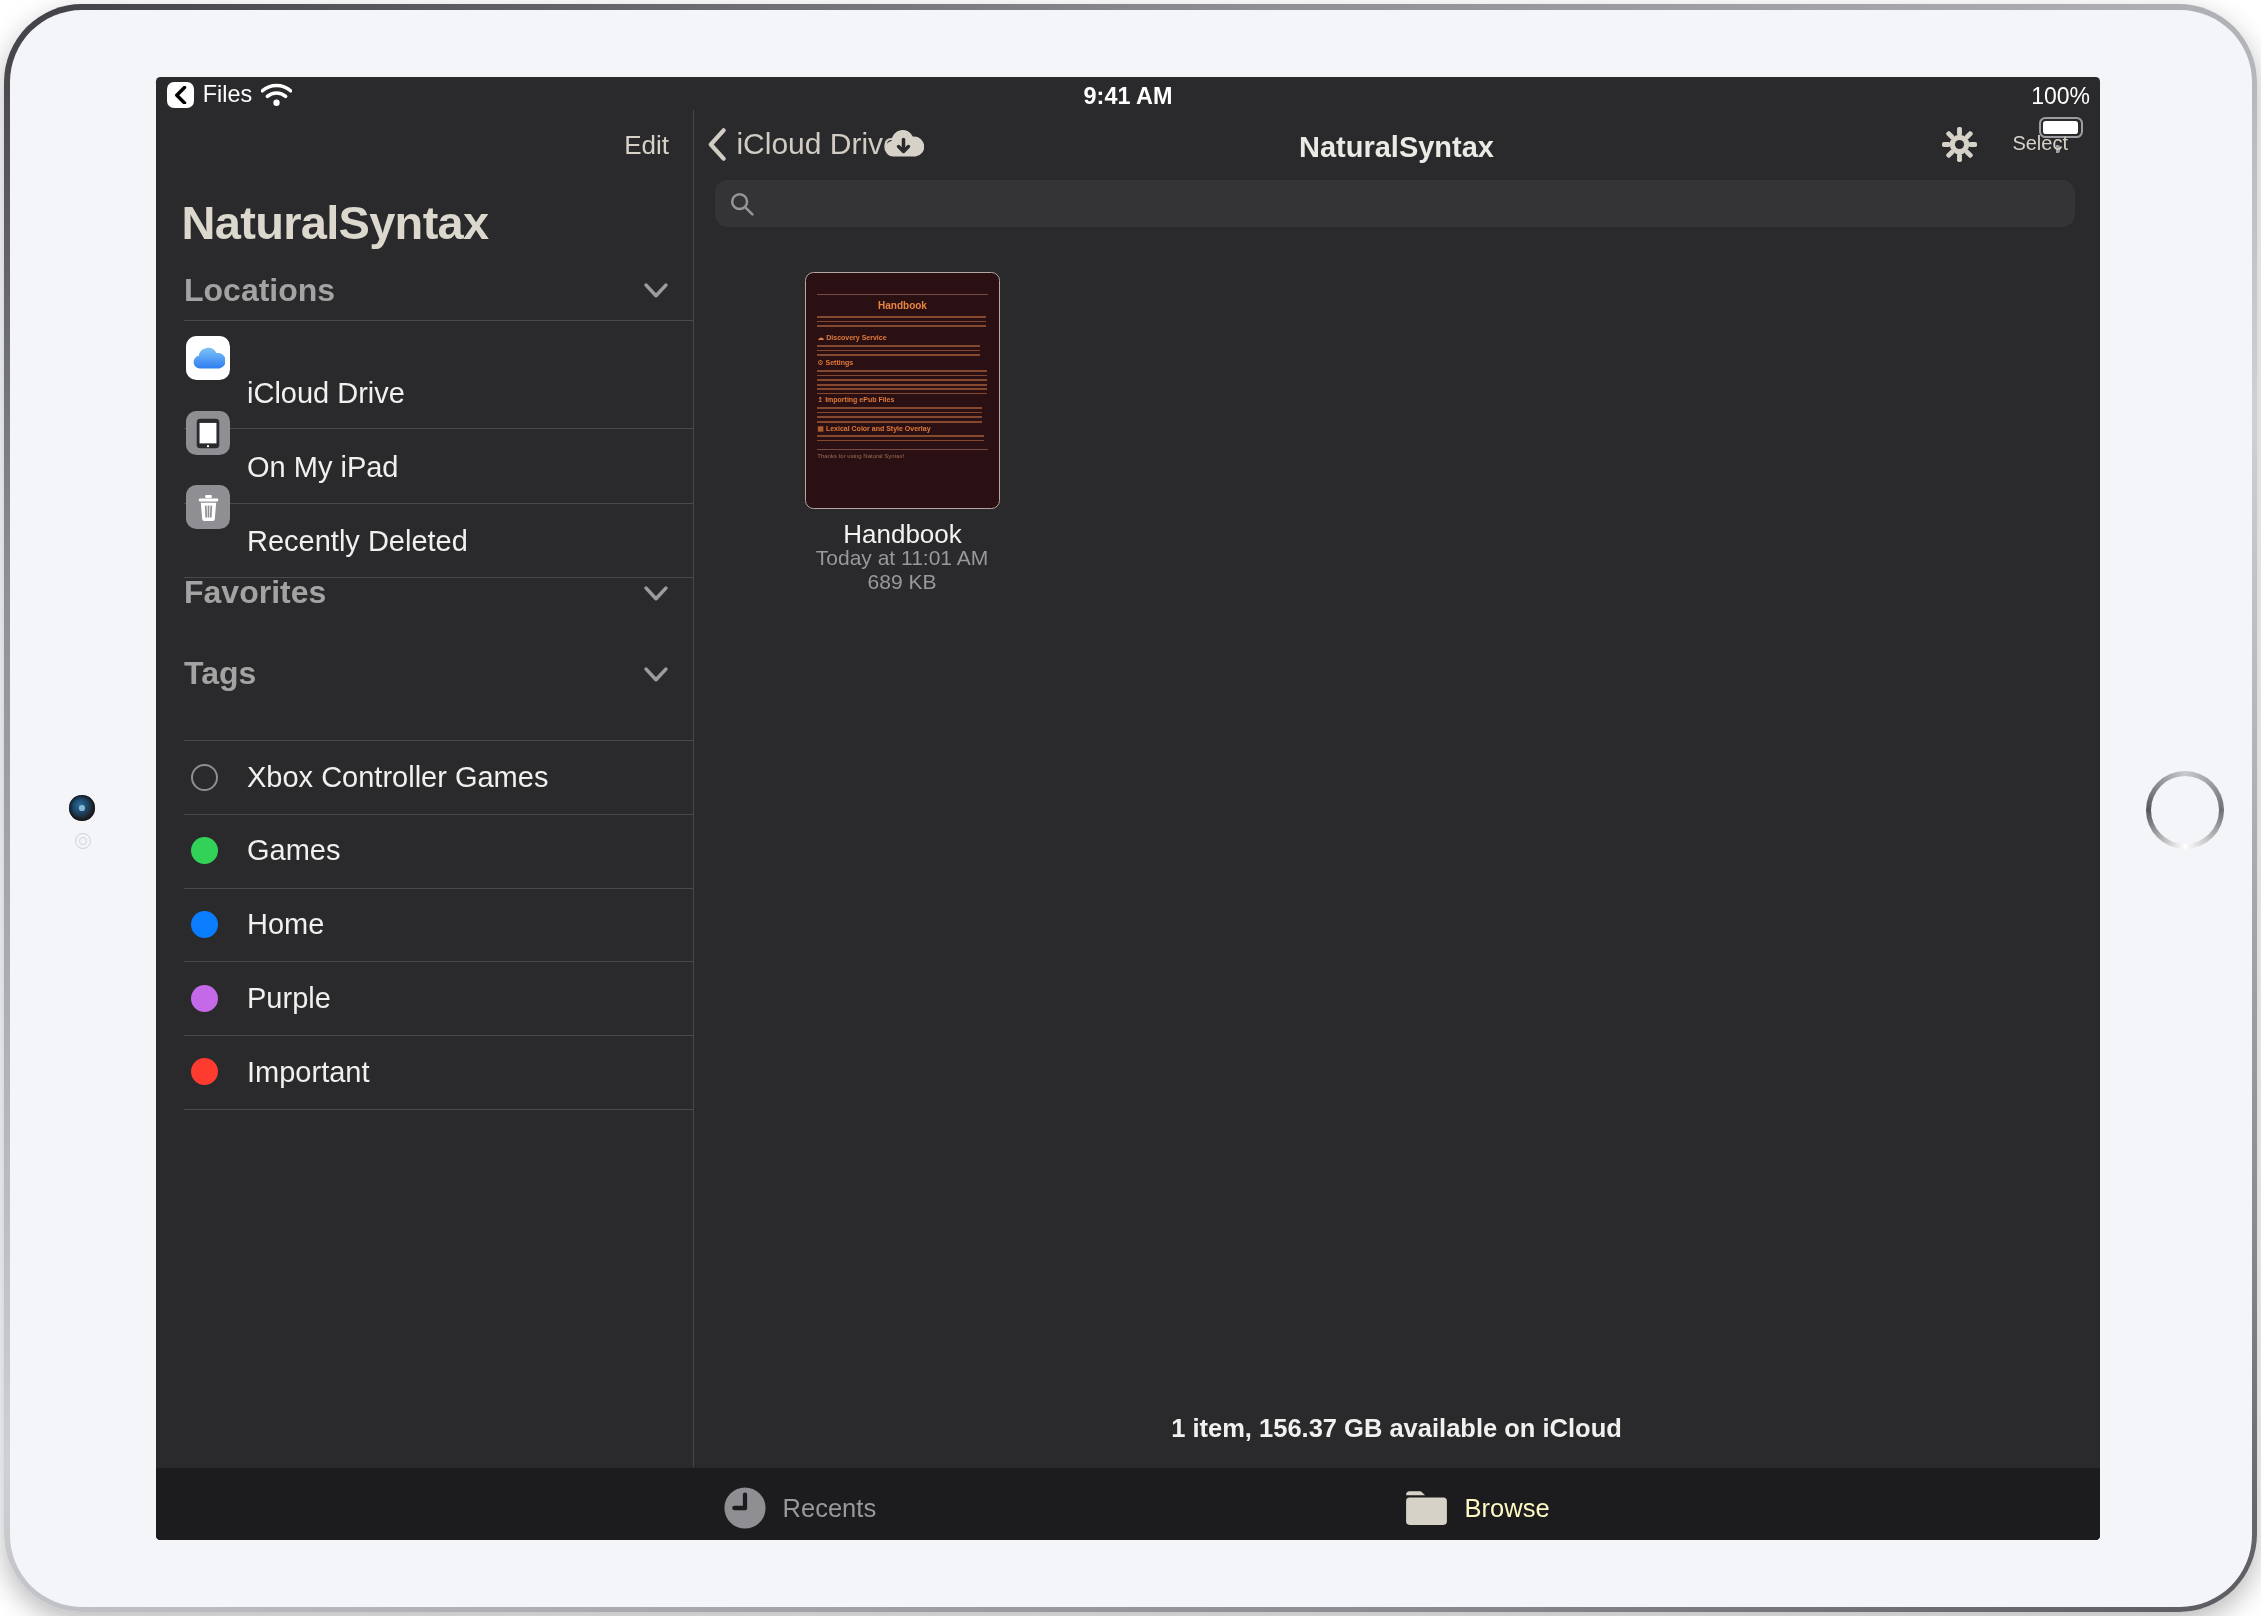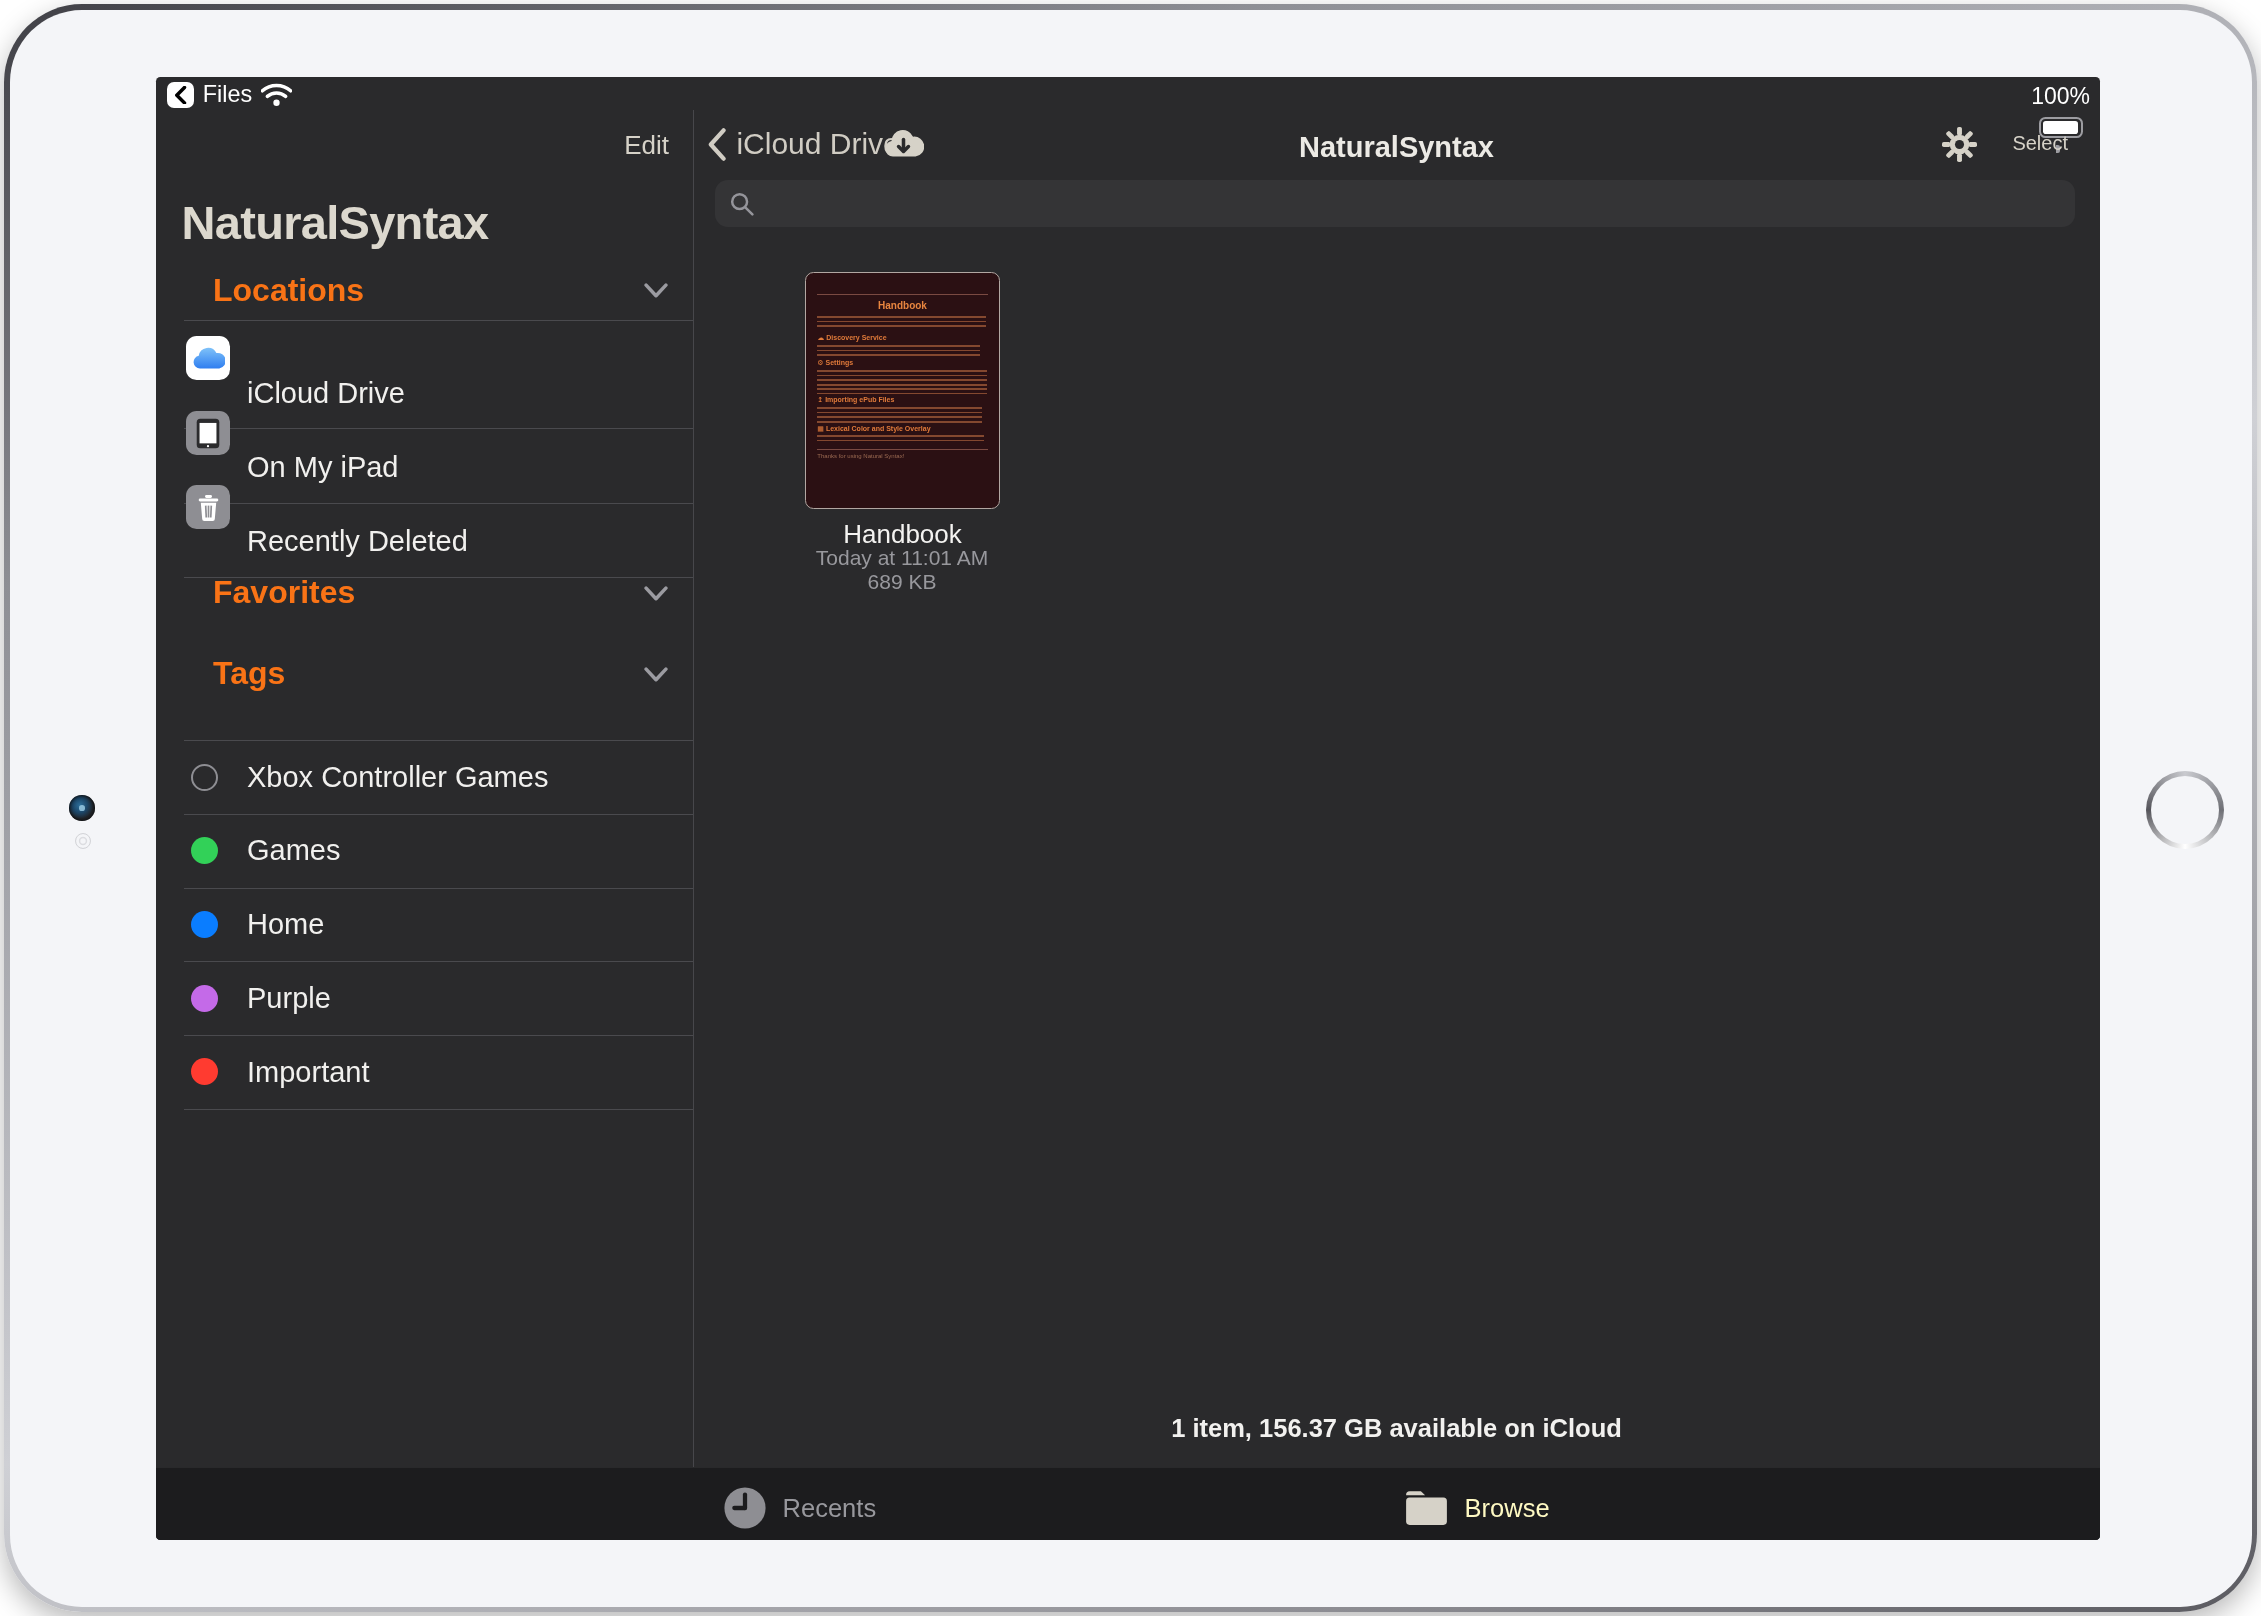--- a/index.html
+++ b/index.html
@@ -36,21 +36,21 @@
   .sb-batt-label{font-size:23px;color:#ffffff;}
   .batt{width:44px;height:21px;border:2.1px solid #9c9ca1;border-radius:6.4px;padding:2.1px;box-sizing:border-box;}
   .batt-fill{width:100%;height:100%;border-radius:2.8px;background:#ffffff;}
   .batt-nub{width:3.5px;height:8.5px;background:#9c9ca1;border-radius:0 2.1px 2.1px 0;margin-left:-5px;}
 
   
   .sidebar{position:absolute;left:0;top:33px;width:537px;bottom:72px;}
   .side-divider{position:absolute;left:537px;top:0;width:1.4px;bottom:72px;background:#47474b;}
   .edit-btn{position:absolute;right:24px;top:20px;font-size:26px;color:#d6d2c8;}
   .app-title{position:absolute;left:25.5px;top:85px;font-size:47px;font-weight:700;color:#dcd8ce;letter-spacing:-0.7px;}
-  .sec-head{position:absolute;left:28px;font-size:32px;font-weight:700;color:#f97316;margin-left:29px;}
+  .sec-head{position:absolute;left:28px;font-size:32px;font-weight:700;color:#a3a3a3;}
   .chev{position:absolute;right:25.5px;width:24px;height:15.6px;}
   .hline{position:absolute;left:28px;right:0;height:1.4px;background:rgba(92,92,97,.65);}
   .row-icon{position:absolute;left:30px;width:44px;height:44px;border-radius:10.6px;display:flex;align-items:center;justify-content:center;}
   .row-label{position:absolute;left:91px;font-size:29px;color:#f1f0ee;}
   .tag-dot{position:absolute;left:35px;width:27px;height:27px;border-radius:50%;}
   .tag-dot.ring{background:transparent !important;border:2.8px solid #8e8e93;box-sizing:border-box;}
 
   
   .nav-back{position:absolute;left:552px;top:50px;display:flex;align-items:center;gap:10px;color:#d0ccc3;}
   .nav-back-label{font-size:30px;}
@@ -106,20 +106,21 @@
           <polyline points="15,2 4,13 15,24" fill="none" stroke="#000" stroke-width="5" stroke-linecap="round" stroke-linejoin="round"></polyline>
         </svg>
       </div>
       <span class="sb-app">Files</span>
       <svg width="31" height="24" viewBox="0 0 44 34">
         <path d="M2 11 A30 30 0 0 1 42 11" fill="none" stroke="#fff" stroke-width="5" stroke-linecap="round"></path>
         <path d="M9 19 A20 20 0 0 1 35 19" fill="none" stroke="#fff" stroke-width="5" stroke-linecap="round"></path>
         <circle cx="22" cy="28" r="4.5" fill="#fff"></circle>
       </svg>
     </div>
+    <div class="sb-time">9:41 AM</div>
     <div class="sb-right">
       <span class="sb-batt-label">100%</span>
       <div class="batt">
           <div class="batt-fill"></div>
         </div>
       <div class="batt-nub"></div>
     </div>
   </div>
 
   <div class="side-divider" style="top:33px;"></div>

